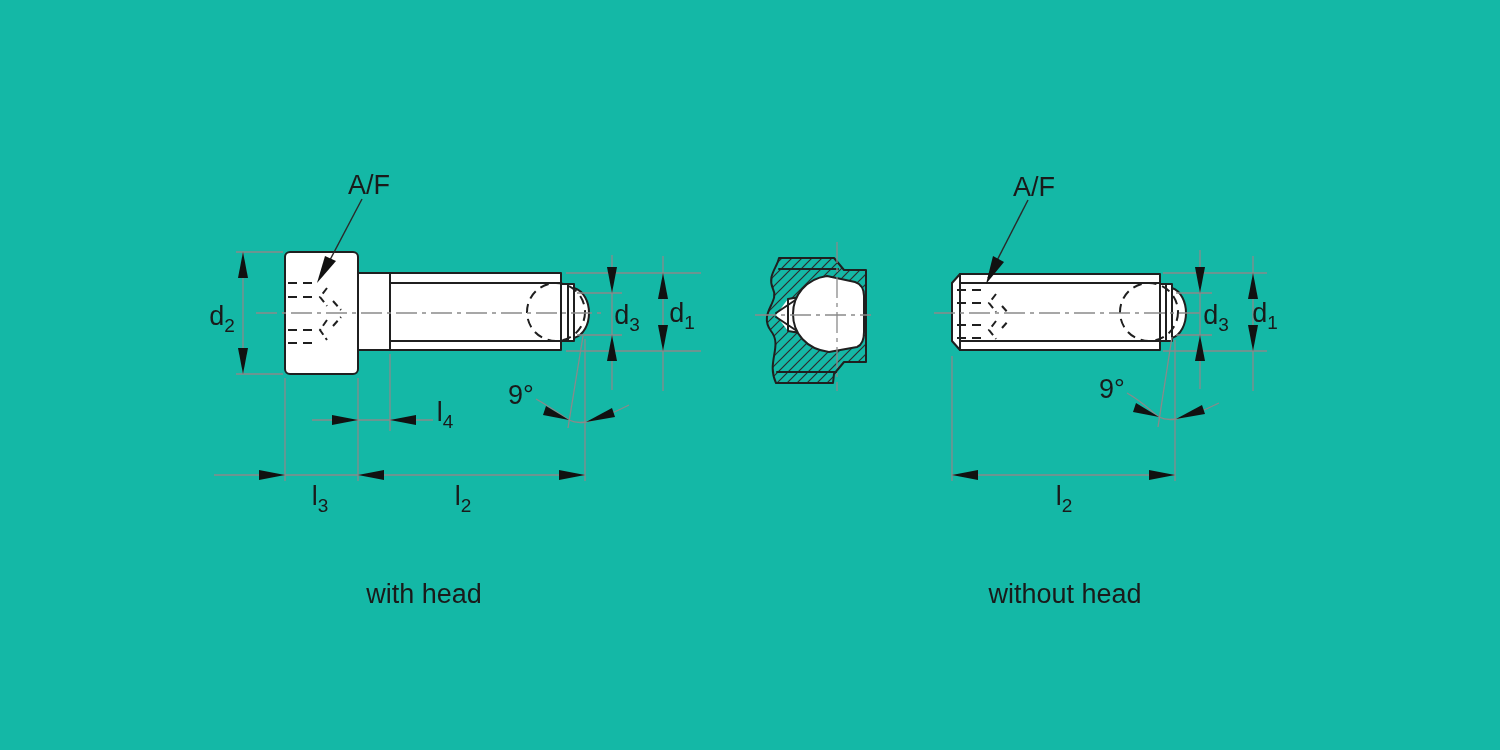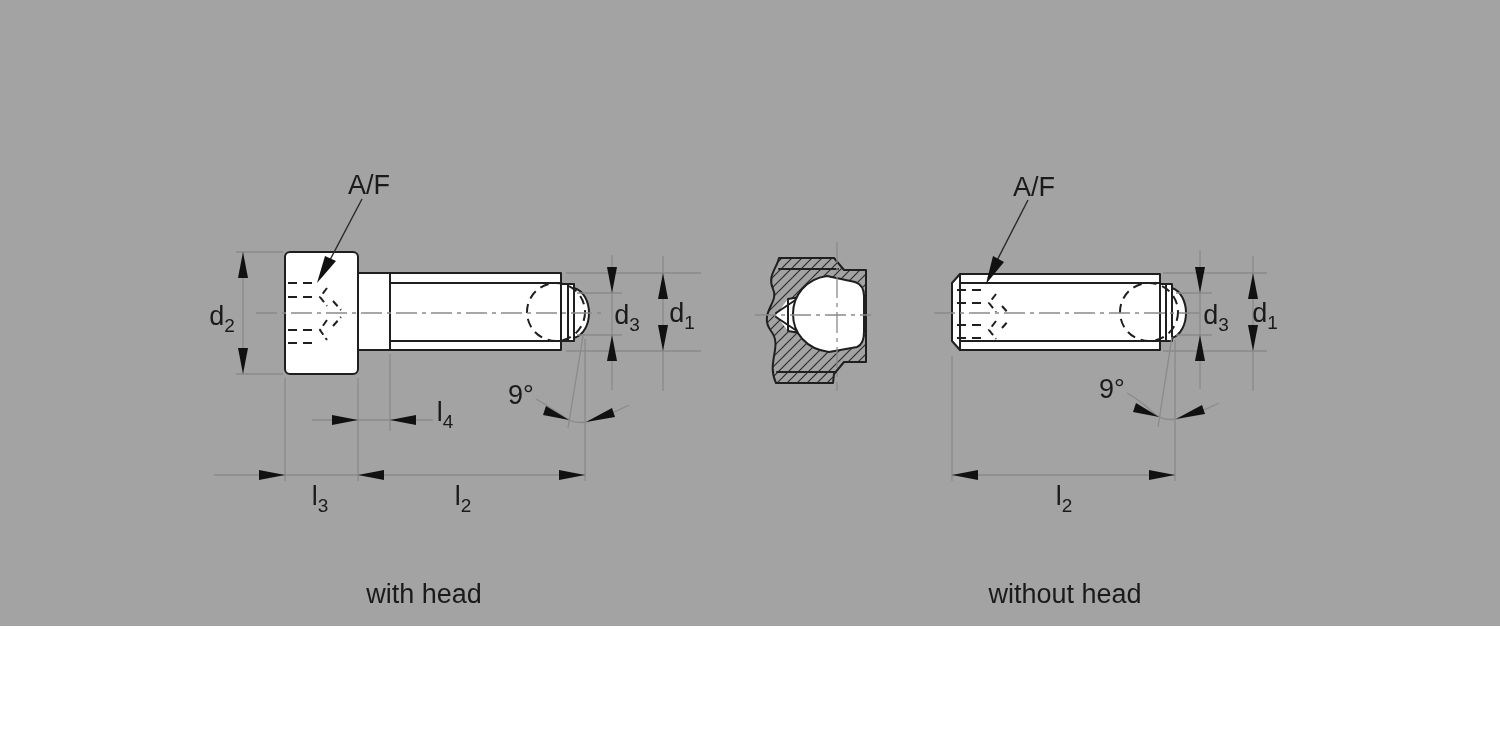--- a/index.html
+++ b/index.html
@@ -1,16 +1,16 @@
 <!DOCTYPE html>
 <html><head>
 <meta charset="utf-8">
 <style>
   html,body{margin:0;padding:0;background:#ffffff;}
-  .stage{width:1500px;height:626px;background:#a3a3a3;position:relative;overflow:hidden;}
+  .stage{width:1500px;height:750px;background:#14b8a6;position:relative;overflow:hidden;}
   svg{display:block;}
   svg text{font-family:"Liberation Sans","DejaVu Sans",sans-serif;fill:#1a1a1a;}
   .lbl{font-size:27px;}
   .sub{font-size:19px;}
   .cap{font-size:27px;}
   
   .part{fill:#ffffff;stroke:#1f1f1f;stroke-width:2;stroke-linejoin:round;}
   .white{fill:#ffffff;stroke:none;}
   .line{fill:none;stroke:#1f1f1f;stroke-width:2;stroke-linecap:round;}
   .hid{fill:none;stroke:#1f1f1f;stroke-width:2;stroke-dasharray:9 6;}

